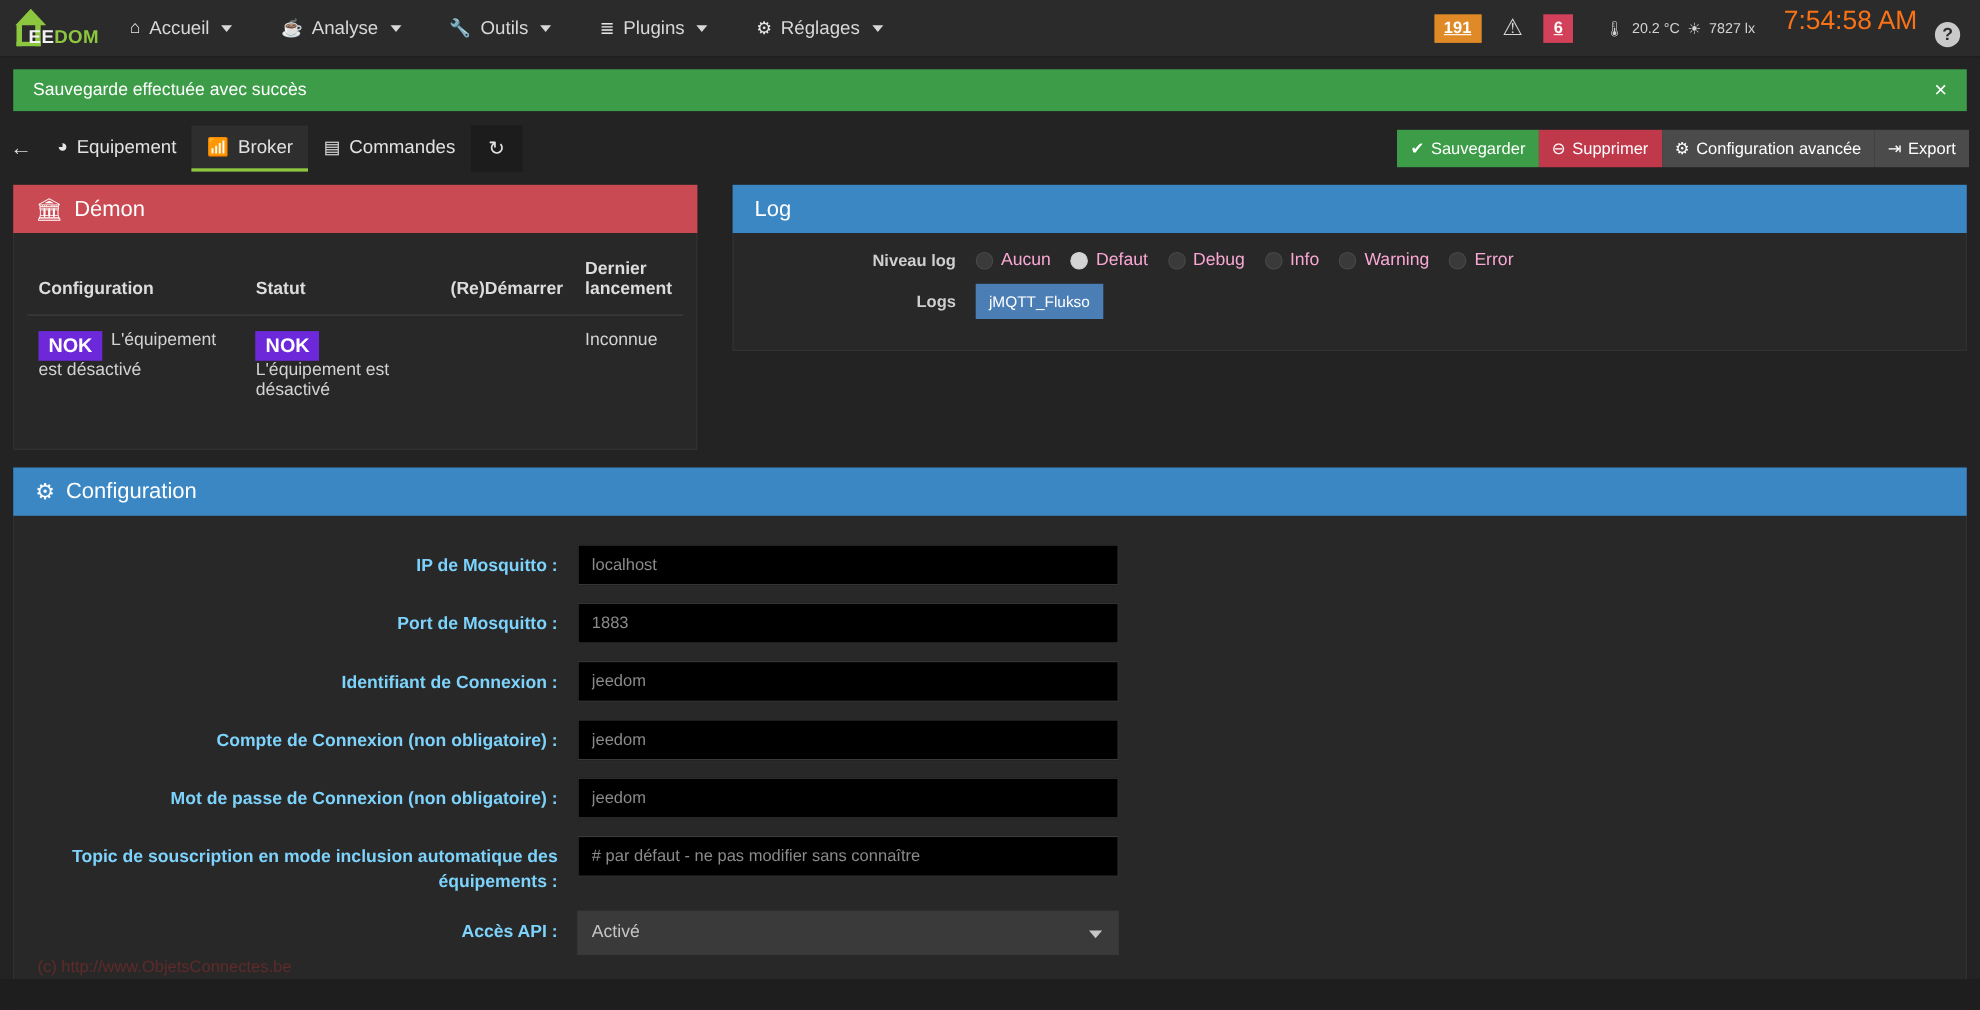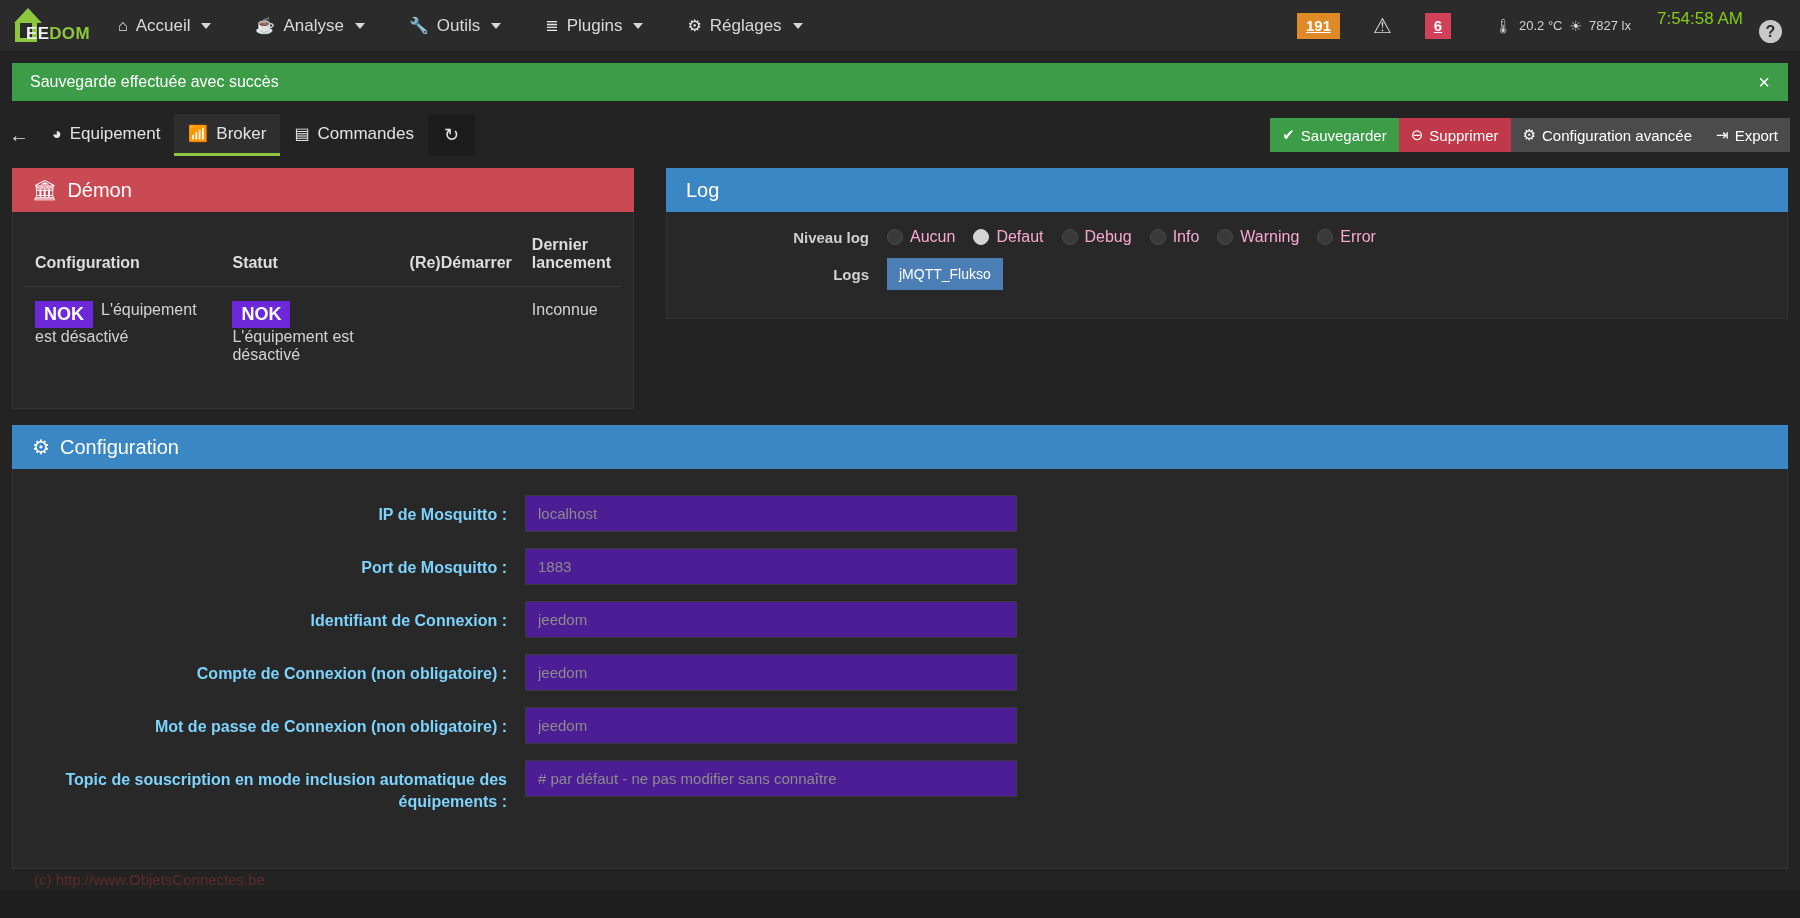--- a/index.html
+++ b/index.html
@@ -61,30 +61,30 @@
     border-top: 6px solid #d8d8d8;
   }
   .navicon { font-size: 16px; color: #e6e6e6; display:inline-block; }
   .nav-right {
     margin-left: auto; display: flex; align-items: center;
     gap: 0; padding-right: 8px; height: 52px;
   }
   .badge {
     min-width: 42px; height: 26px; line-height: 26px;
     color: #fff; font-size: 15px; font-weight: bold;
-    padding: 0 9px; margin: 0 19px;
+    padding: 0 9px; margin: 0 5px;
     cursor: pointer;
     text-decoration: underline;
   }
   .badge-orange { background: #e08a27; }
   .badge-red { background: #d2405a; min-width: 26px; }
   .warn-ico { color: #d8d8d8; font-size: 21px; margin: 0 14px; cursor: pointer; }
   .sensors { display: flex; align-items: center; gap: 7px; color: #d2d2d2; font-size: 13px; margin: 0 16px 0 24px;}
   .sensors .gl { font-size: 14px; }
-  .clock { color: #84cc16; font-size: 17px; margin: 0 16px 0 10px; position: relative; top: -7px;}
+  .clock { color: #f97316; font-size: 24px; margin: 0 16px 0 10px; position: relative; top: -7px;}
   .help-ico {
     width: 23px; height: 23px; border-radius: 50%;
     background: #c9c9c9; color: #2b2b2b;
     font-size: 16px; font-weight: bold;
     display: flex; align-items: center; justify-content: center;
     margin-right: 10px; cursor: pointer; position: relative; top: 6px;
   }
 
   
   .alert {
@@ -198,21 +198,21 @@
   
   .cfg-wrap { margin-top: 16px; }
   .cfg-body { padding: 26px 0 40px 0; }
   .cfg-row { display: flex; align-items: flex-start; margin-bottom: 16px; }
   .cfg-label {
     width: 512px; text-align: right; padding-right: 18px; padding-top: 9px;
     color: #7dd3fc; font-size: 16px; font-weight: bold; line-height: 1.35;
   }
   .cfg-input {
     width: 492px; height: 37px;
-    background: #4c1d95; border: 1px solid #3a3a3a;
+    background: #000000; border: 1px solid #3a3a3a;
     color: #8b8b8b; font-size: 15px;
     padding: 0 12px;
     font-family: inherit;
   }
   .cfg-input::placeholder { color: #8b8b8b; }
   .cfg-select {
     width: 492px; height: 40px;
     background: #3a3a3a; border: 1px solid #3a3a3a;
     color: #c6c6c6; font-size: 16px; padding: 0 12px;
     display: flex; align-items: center; position: relative;
@@ -440,19 +440,26 @@
       <div class="cfg-row">
         <div class="cfg-label">Mot de passe de Connexion (non obligatoire) :</div>
         <input class="cfg-input" placeholder="jeedom" style="">
       </div>
 
       <div class="cfg-row">
         <div class="cfg-label">Topic de souscription en mode inclusion automatique des équipements :</div>
         <input class="cfg-input" placeholder="# par défaut - ne pas modifier sans connaître" style="">
       </div>
 
+      <div class="cfg-row">
+        <div class="cfg-label">Accès API :</div>
+        <div class="cfg-select">
+          <span>Activé</span>
+          <span class="arrow"></span>
+        </div>
+      </div>
 
     </div>
   </div>
 </div>
 
 <div class="watermark">(c) http://www.ObjetsConnectes.be</div>
 <div class="bottombar"></div>
 
 </body></html>

